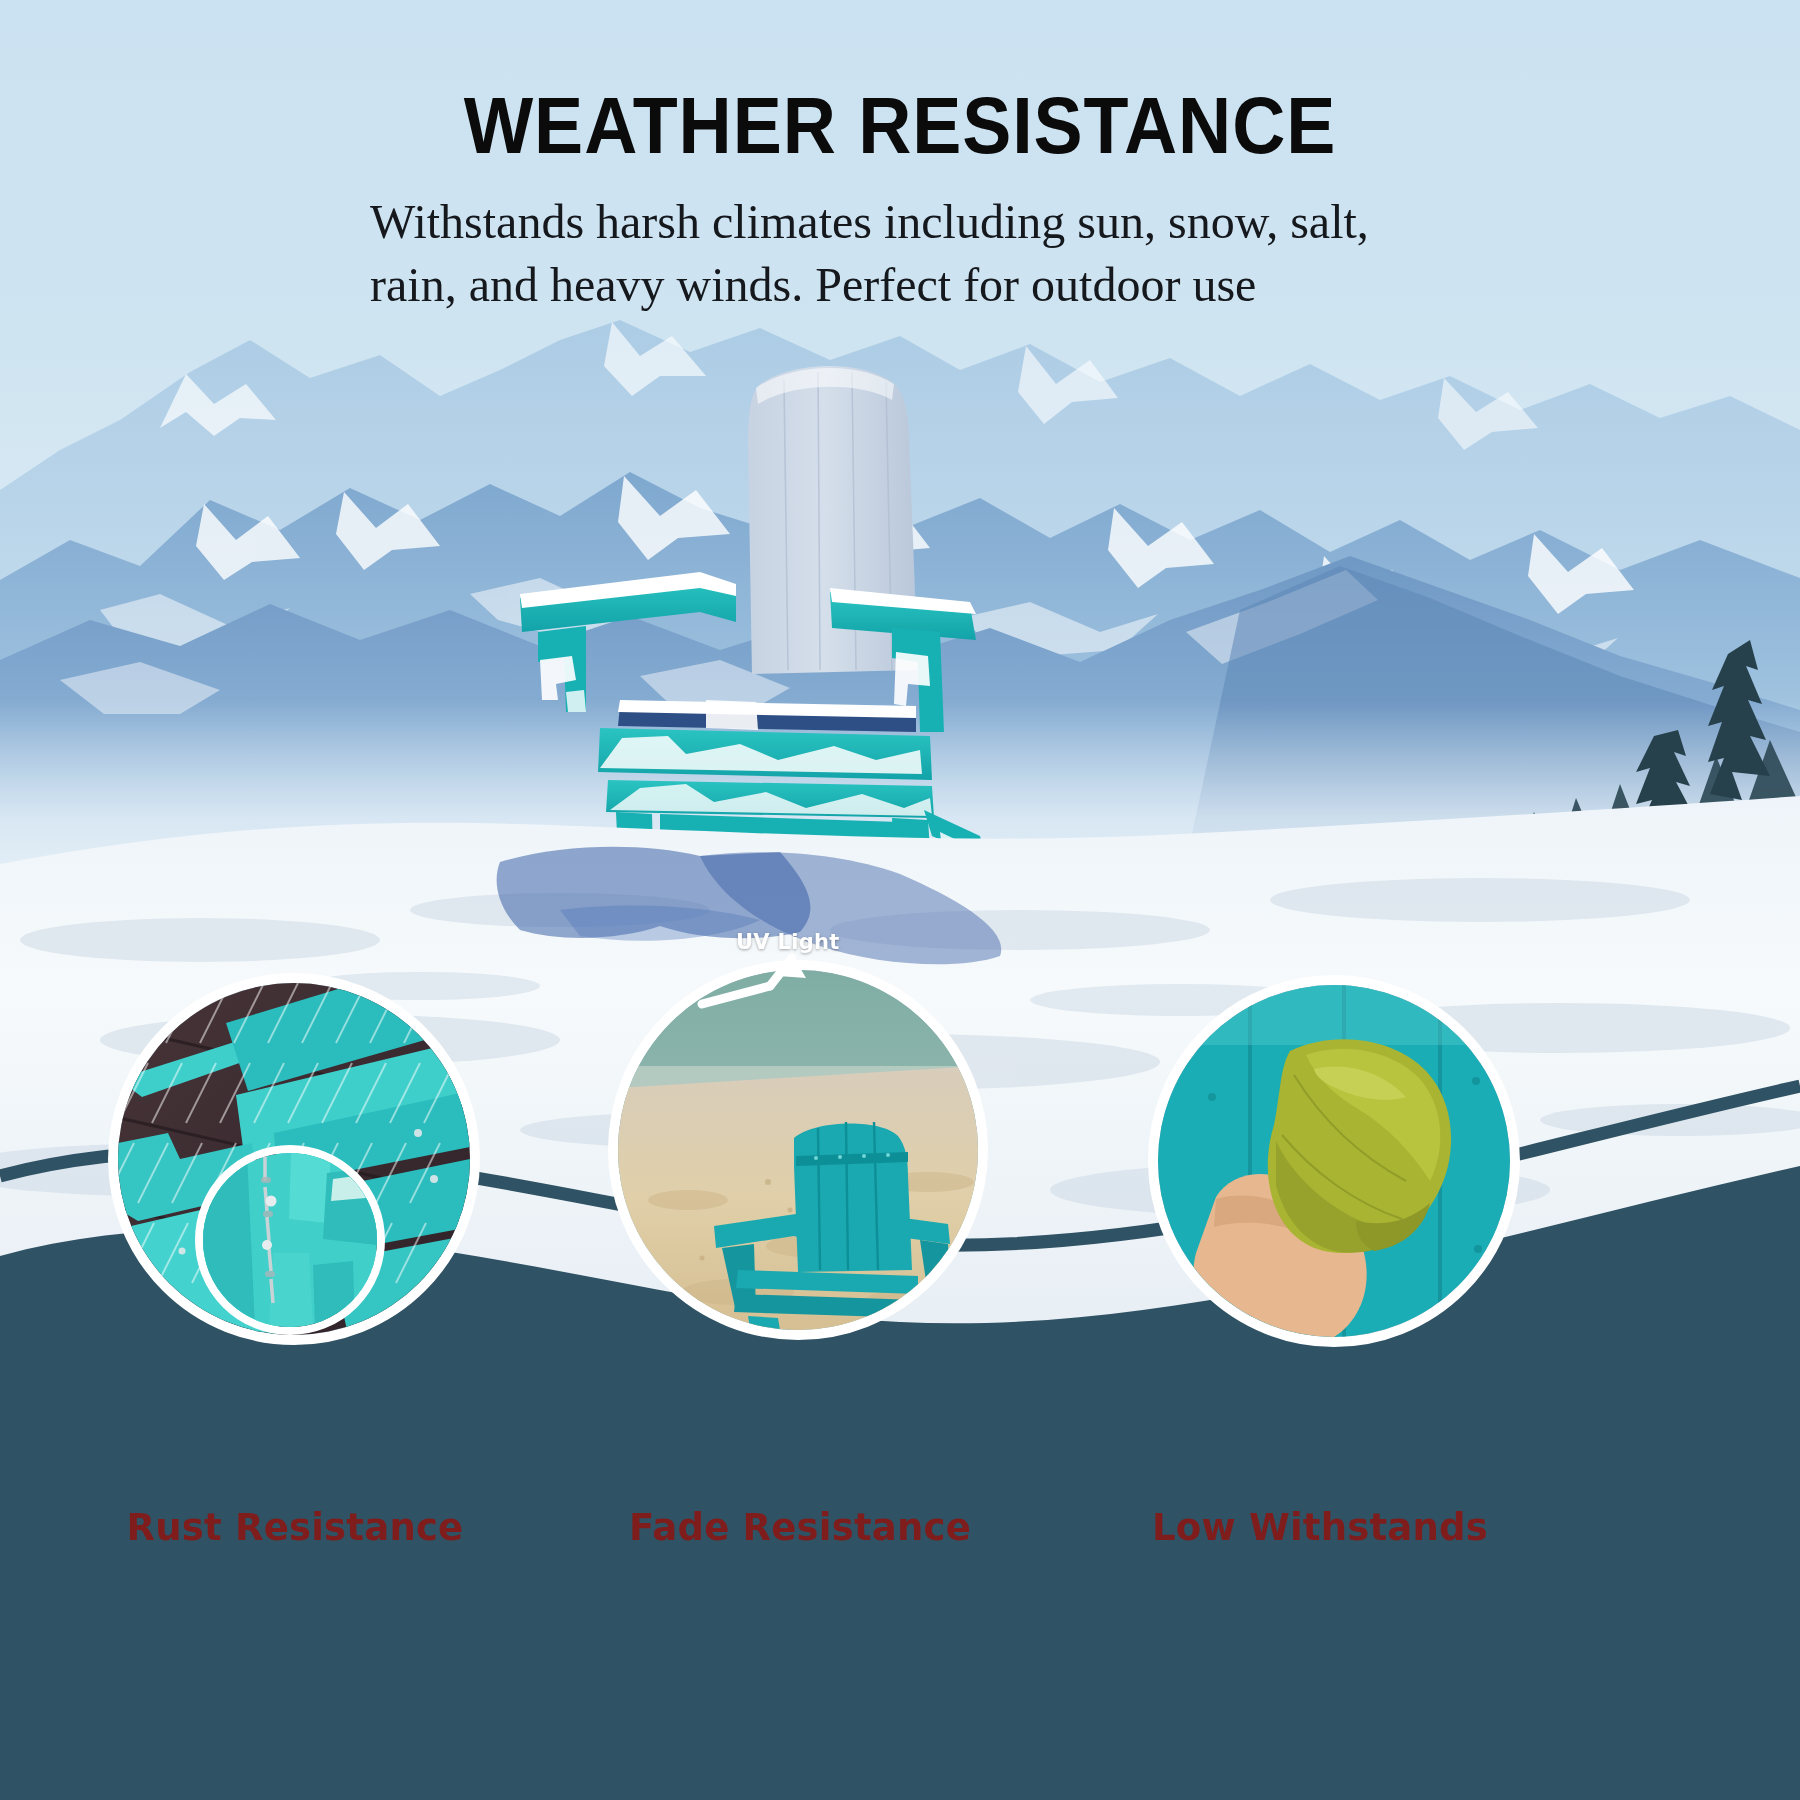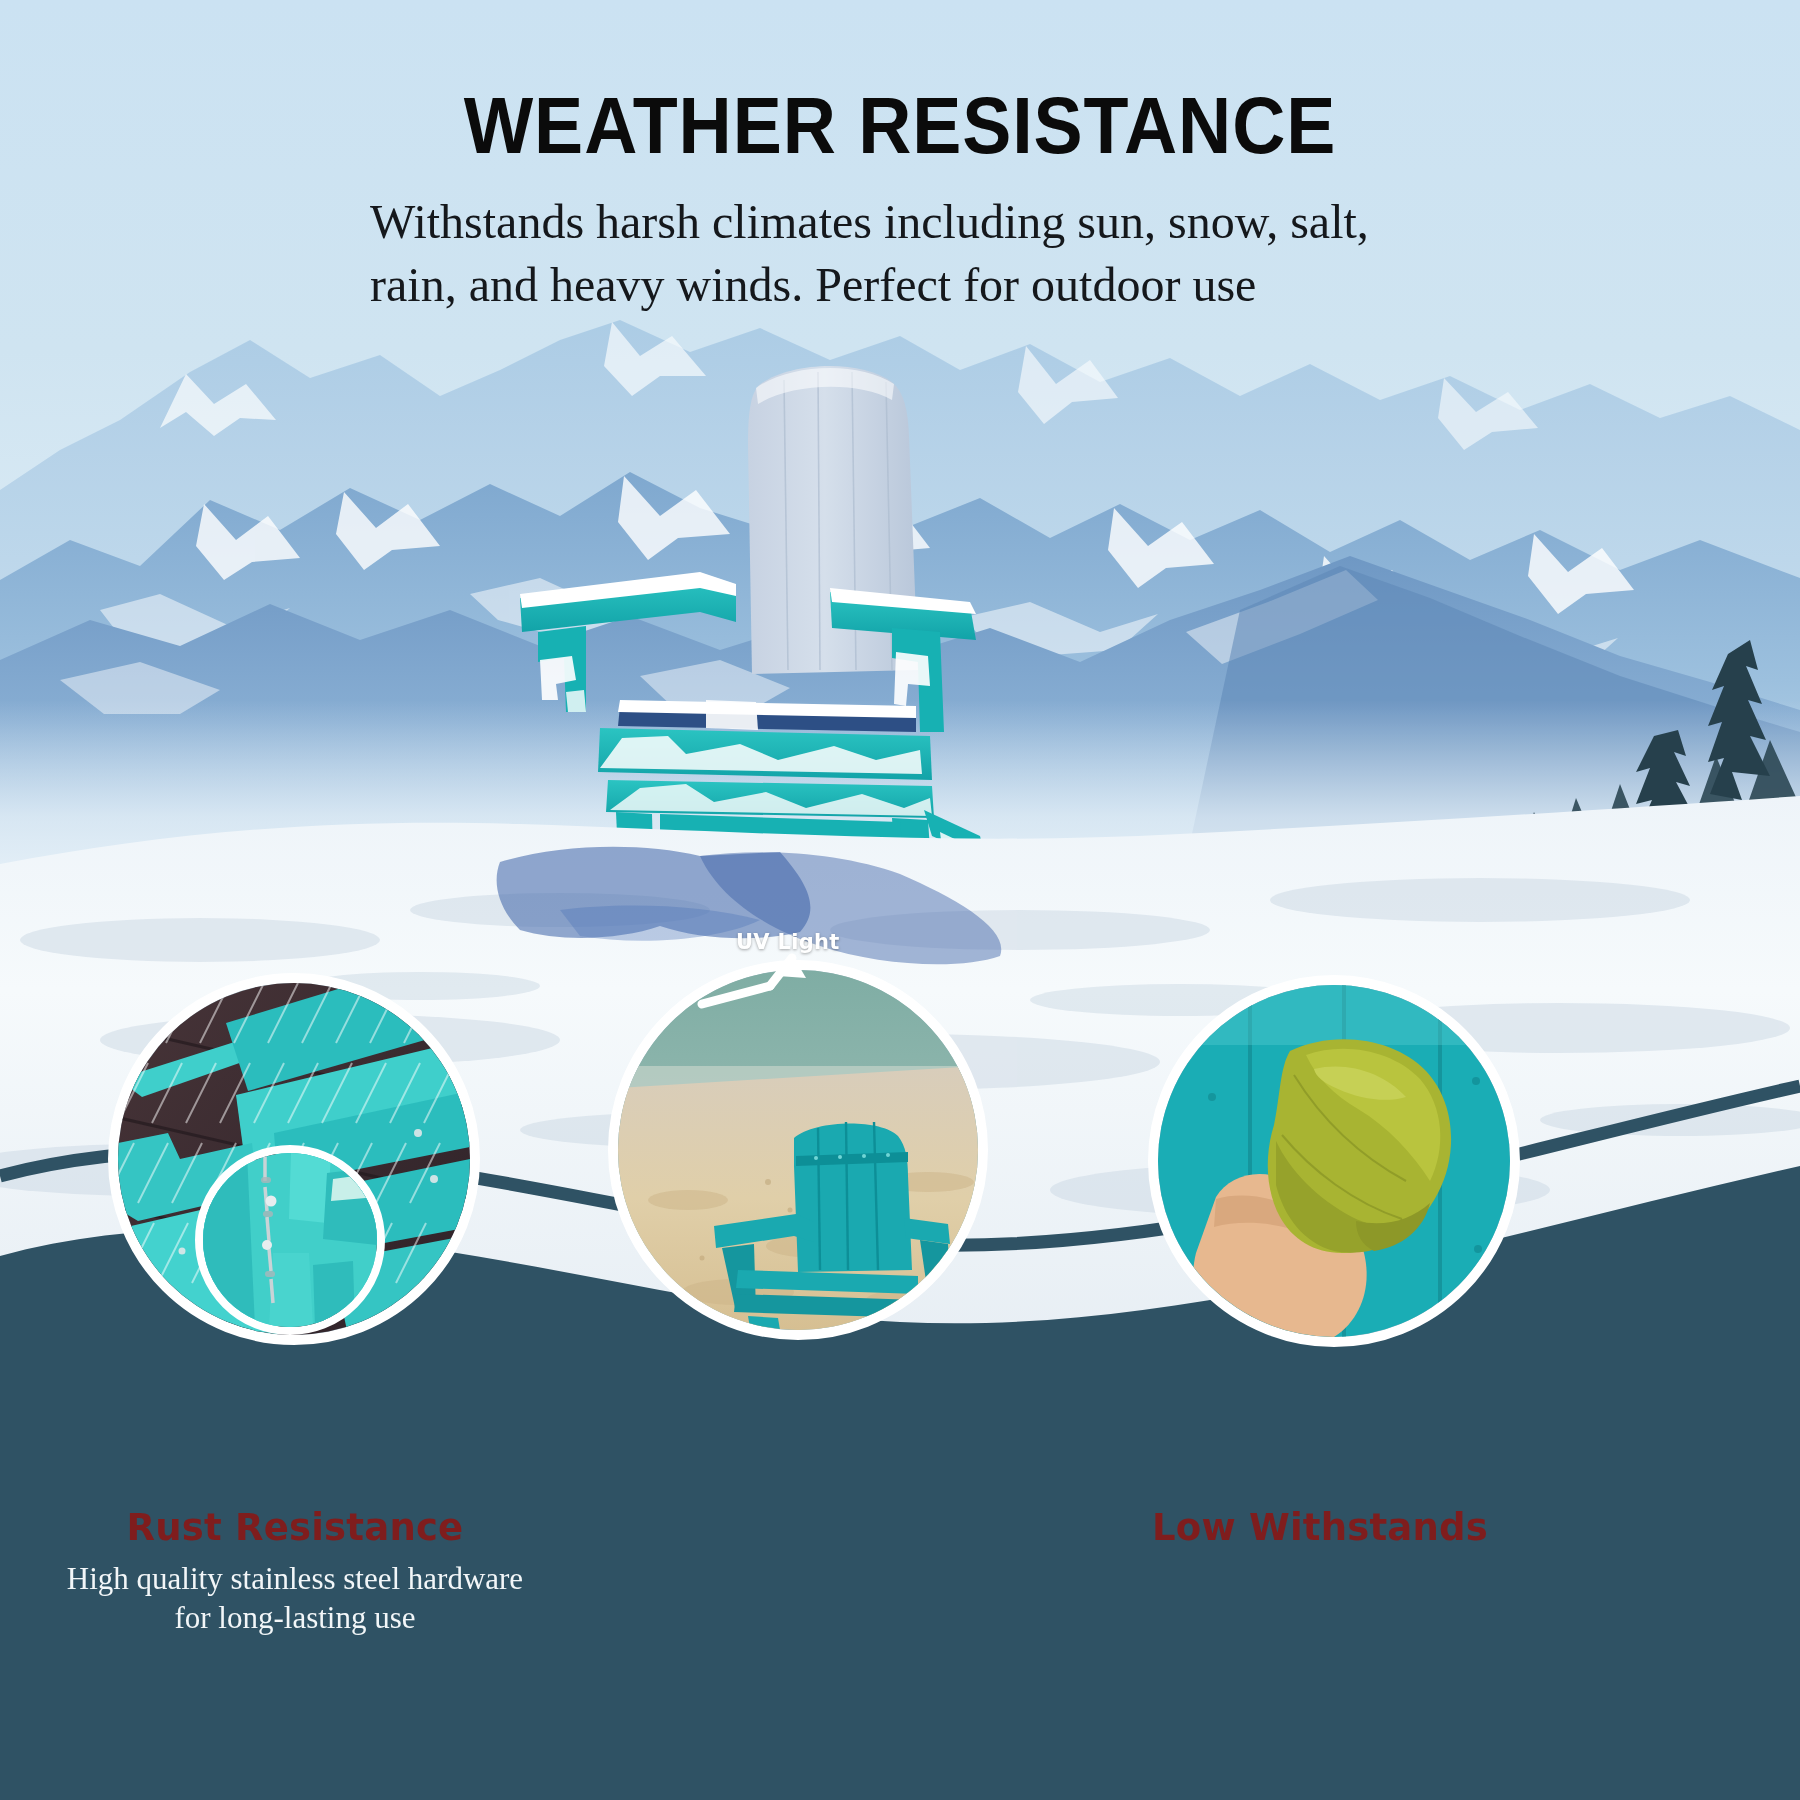--- a/index.html
+++ b/index.html
@@ -504,21 +504,21 @@
           </g>
       </svg>
     </div>
   </div>
 
   <div class="title">WEATHER RESISTANCE</div>
   <div class="subtitle">Withstands harsh climates including sun, snow, salt, rain, and heavy winds. Perfect for outdoor use</div>
 
   <div class="feat f1">
     <h3>Rust Resistance</h3>
-    <p>High quality stainless steel hardware for long-lasting use</p>
   </div>
   <div class="feat f2">
+    <h3>Fade Resistance</h3>
   </div>
   <div class="feat f3">
     <h3>Low Withstands</h3>
   </div>
 
 </div>
 
 </body></html>

